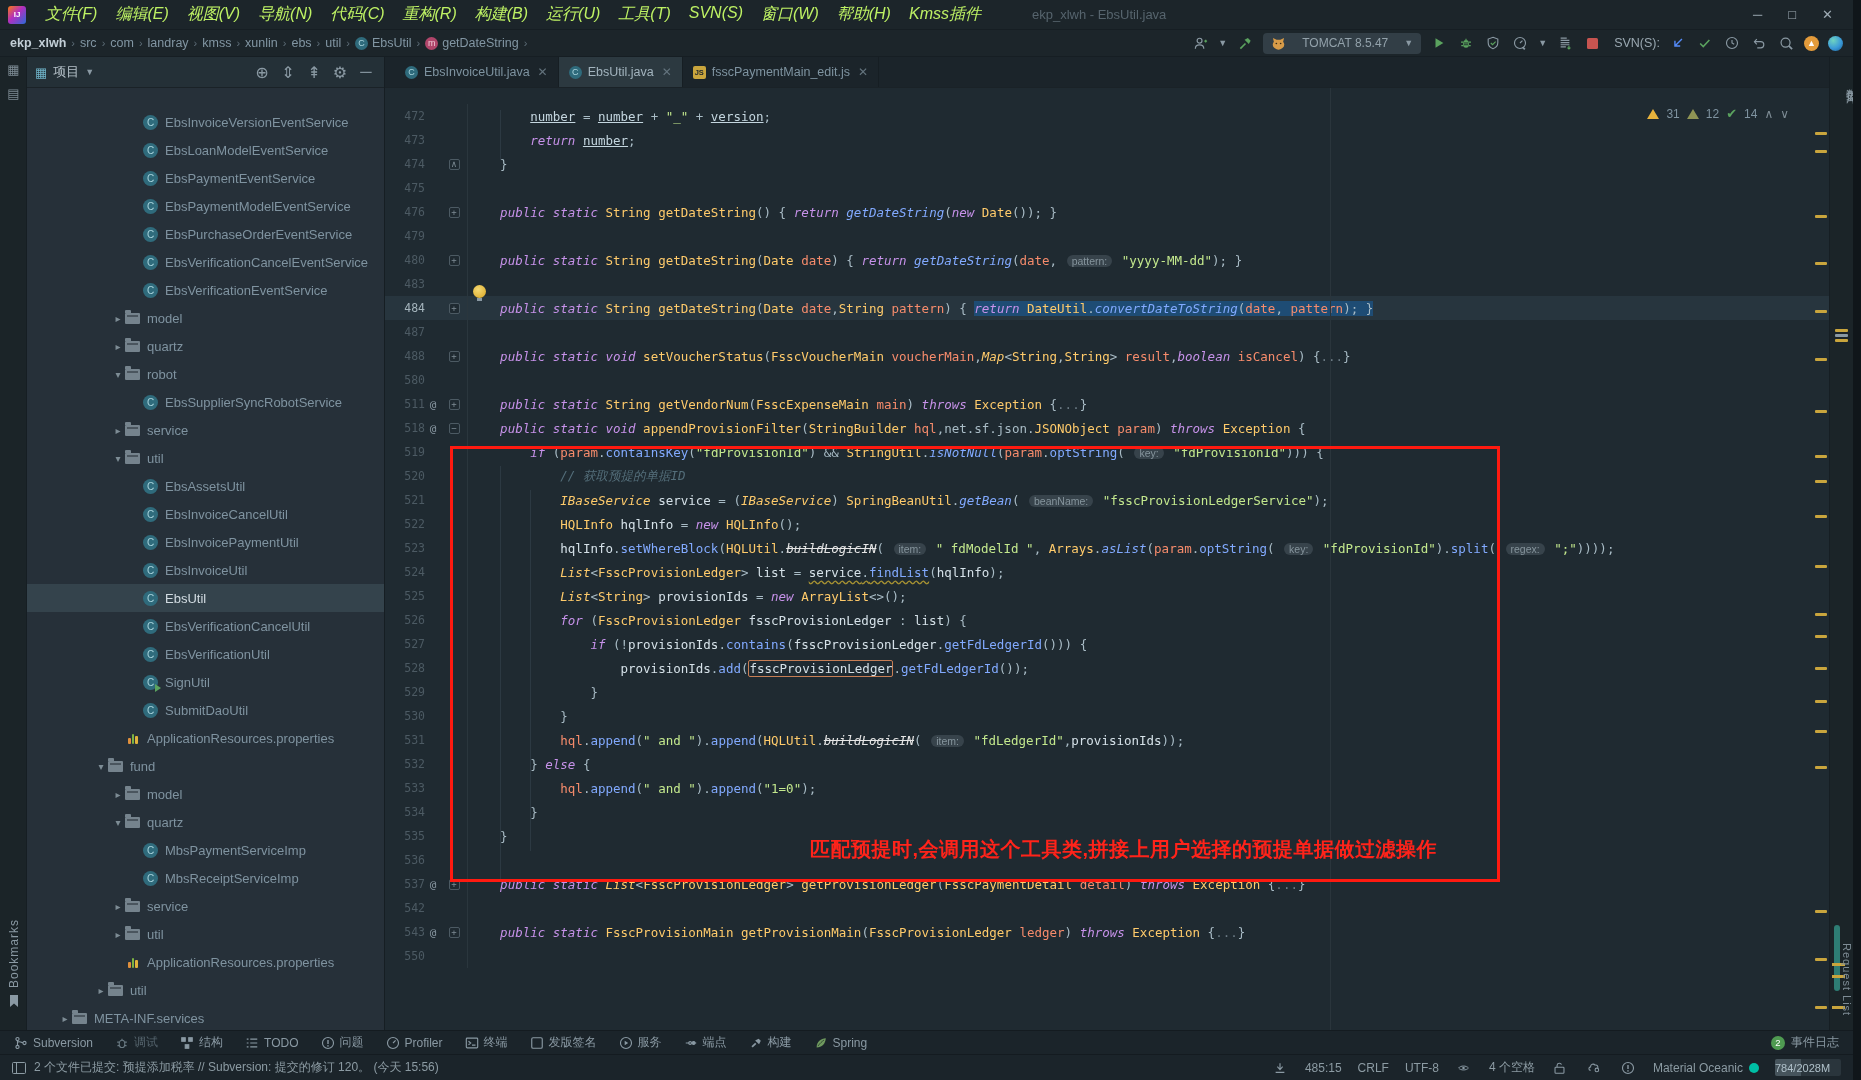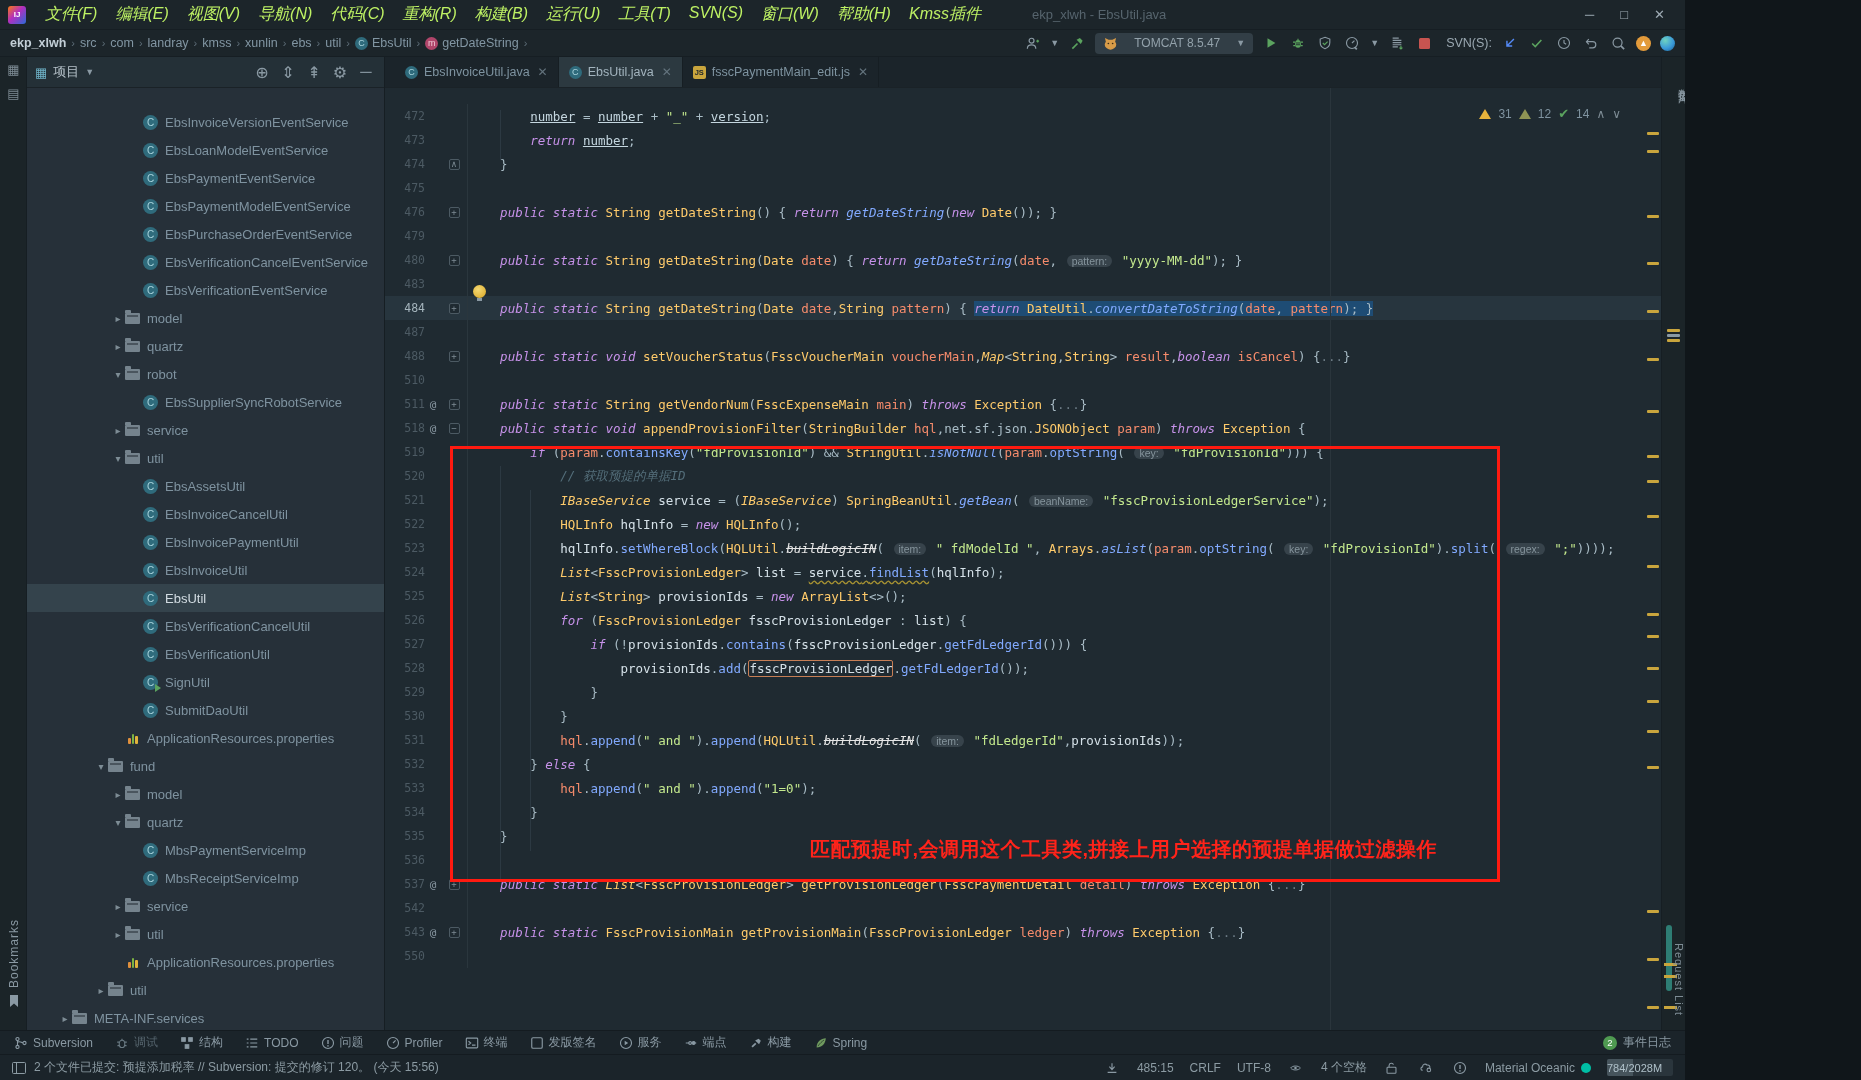--- a/index.html
+++ b/index.html
@@ -1,17 +1,17 @@
 <!DOCTYPE html>
 <html><head>
 <meta charset="utf-8">
 <style>
   html,body{margin:0;padding:0;background:#10161a;}
   *{box-sizing:border-box;}
-  .ide{position:relative;width:1685px;height:1080px;background:#1F2A31;
+  .ide{position:relative;width:1853px;height:1080px;background:#1F2A31;
        font-family:"Liberation Sans","DejaVu Sans",sans-serif;color:#AEBAC3;overflow:hidden;
        -webkit-font-smoothing:antialiased;}
   
   .menubar{height:30px;background:#1C252A;display:flex;align-items:center;padding:0 8px;gap:2px;border-bottom:1px solid #161E23;}
   .logo{width:18px;height:18px;border-radius:3px;margin-right:8px;
         background:linear-gradient(135deg,#f97a12 0%,#b22fbf 45%,#2a6bd8 100%);
         display:flex;align-items:center;justify-content:center;color:#fff;font-size:8px;font-weight:bold;}
   .menu-item{padding:3px 9px;font-size:16px;color:#bef264;cursor:default;font-style:italic;}
   .win-title{margin-left:40px;font-size:13px;color:#56646D;}
   .wincontrols{margin-left:auto;display:flex;gap:26px;padding-right:12px;color:#9FACB5;font-size:13px;}
@@ -470,21 +470,21 @@
             <div class="cl"><span class="g-num">473</span><span class="g-mark"></span><span class="g-fold"></span><span class="codeln"><span class="tk-p">        </span><span class="tk-k">return</span><span class="tk-p"> </span><span class="tk-vu">number</span><span class="tk-p">;</span></span></div>
             <div class="cl"><span class="g-num">474</span><span class="g-mark"></span><span class="g-fold"><span class="fbox">∧</span></span><span class="codeln"><span class="tk-p">    }</span></span></div>
             <div class="cl"><span class="g-num">475</span><span class="g-mark"></span><span class="g-fold"></span><span class="codeln"></span></div>
             <div class="cl"><span class="g-num">476</span><span class="g-mark"></span><span class="g-fold"><span class="fbox">+</span></span><span class="codeln"><span class="tk-p">    </span><span class="tk-k">public static</span><span class="tk-p"> </span><span class="tk-t">String</span><span class="tk-p"> </span><span class="tk-t">getDateString</span><span class="tk-p">() { </span><span class="tk-k">return</span><span class="tk-p"> </span><span class="tk-mi">getDateString</span><span class="tk-p">(</span><span class="tk-k">new</span><span class="tk-p"> </span><span class="tk-t">Date</span><span class="tk-p">()); }</span></span></div>
             <div class="cl"><span class="g-num">479</span><span class="g-mark"></span><span class="g-fold"></span><span class="codeln"></span></div>
             <div class="cl"><span class="g-num">480</span><span class="g-mark"></span><span class="g-fold"><span class="fbox">+</span></span><span class="codeln"><span class="tk-p">    </span><span class="tk-k">public static</span><span class="tk-p"> </span><span class="tk-t">String</span><span class="tk-p"> </span><span class="tk-t">getDateString</span><span class="tk-p">(</span><span class="tk-t">Date</span><span class="tk-p"> </span><span class="tk-pr">date</span><span class="tk-p">) { </span><span class="tk-k">return</span><span class="tk-p"> </span><span class="tk-mi">getDateString</span><span class="tk-p">(</span><span class="tk-pr">date</span><span class="tk-p">, </span><span class="chip">pattern:</span><span class="tk-p"> </span><span class="tk-s">"yyyy-MM-dd"</span><span class="tk-p">); }</span></span></div>
             <div class="cl"><span class="g-num">483</span><span class="g-mark"></span><span class="g-fold"></span><span class="codeln"></span></div>
             <div class="cl caret"><span class="g-num">484</span><span class="g-mark"></span><span class="g-fold"><span class="fbox">+</span></span><span class="codeln"><span class="tk-p">    </span><span class="tk-k">public static</span><span class="tk-p"> </span><span class="tk-t">String</span><span class="tk-p"> </span><span class="tk-t">getDateString</span><span class="tk-p">(</span><span class="tk-t">Date</span><span class="tk-p"> </span><span class="tk-pr">date</span><span class="tk-p">,</span><span class="tk-t">String</span><span class="tk-p"> </span><span class="tk-pr">pattern</span><span class="tk-p">) { </span><span class="tk-k selx">return</span><span class="tk-p selx"> </span><span class="tk-t selx">DateUtil</span><span class="tk-p selx">.</span><span class="tk-mi selx">convertDateToString</span><span class="tk-p selx">(</span><span class="tk-pr selx">date</span><span class="tk-p selx">, </span><span class="tk-pr selx">pattern</span><span class="tk-p selx">); }</span></span></div>
             <div class="cl"><span class="g-num">487</span><span class="g-mark"></span><span class="g-fold"></span><span class="codeln"></span></div>
             <div class="cl"><span class="g-num">488</span><span class="g-mark"></span><span class="g-fold"><span class="fbox">+</span></span><span class="codeln"><span class="tk-p">    </span><span class="tk-k">public static void</span><span class="tk-p"> </span><span class="tk-t">setVoucherStatus</span><span class="tk-p">(</span><span class="tk-t">FsscVoucherMain</span><span class="tk-p"> </span><span class="tk-pr">voucherMain</span><span class="tk-p">,</span><span class="tk-ti">Map</span><span class="tk-p">&lt;</span><span class="tk-t">String</span><span class="tk-p">,</span><span class="tk-t">String</span><span class="tk-p">&gt; </span><span class="tk-pr">result</span><span class="tk-p">,</span><span class="tk-k">boolean</span><span class="tk-p"> </span><span class="tk-pr">isCancel</span><span class="tk-p">) {</span><span class="tk-dots">...</span><span class="tk-p">}</span></span></div>
-            <div class="cl"><span class="g-num">510</span><span class="g-mark"></span><span class="g-fold"></span><span class="codeln"></span></div>
+            <div class="cl"><span class="g-num">580</span><span class="g-mark"></span><span class="g-fold"></span><span class="codeln"></span></div>
             <div class="cl"><span class="g-num">511</span><span class="g-mark">@</span><span class="g-fold"><span class="fbox">+</span></span><span class="codeln"><span class="tk-p">    </span><span class="tk-k">public static</span><span class="tk-p"> </span><span class="tk-t">String</span><span class="tk-p"> </span><span class="tk-t">getVendorNum</span><span class="tk-p">(</span><span class="tk-t">FsscExpenseMain</span><span class="tk-p"> </span><span class="tk-pr">main</span><span class="tk-p">) </span><span class="tk-k">throws</span><span class="tk-p"> </span><span class="tk-t">Exception</span><span class="tk-p"> {</span><span class="tk-dots">...</span><span class="tk-p">}</span></span></div>
             <div class="cl"><span class="g-num">518</span><span class="g-mark">@</span><span class="g-fold"><span class="fbox">−</span></span><span class="codeln"><span class="tk-p">    </span><span class="tk-k">public static void</span><span class="tk-p"> </span><span class="tk-t">appendProvisionFilter</span><span class="tk-p">(</span><span class="tk-t">StringBuilder</span><span class="tk-p"> </span><span class="tk-pr">hql</span><span class="tk-p">,net.sf.json.</span><span class="tk-t">JSONObject</span><span class="tk-p"> </span><span class="tk-pr">param</span><span class="tk-p">) </span><span class="tk-k">throws</span><span class="tk-p"> </span><span class="tk-t">Exception</span><span class="tk-p"> {</span></span></div>
             <div class="cl"><span class="g-num">519</span><span class="g-mark"></span><span class="g-fold"></span><span class="codeln"><span class="tk-p">        </span><span class="tk-k">if</span><span class="tk-p"> (</span><span class="tk-pr">param</span><span class="tk-p">.</span><span class="tk-m">containsKey</span><span class="tk-p">(</span><span class="tk-s">"fdProvisionId"</span><span class="tk-p">) &amp;&amp; </span><span class="tk-t">StringUtil</span><span class="tk-p">.</span><span class="tk-mi">isNotNull</span><span class="tk-p">(</span><span class="tk-pr">param</span><span class="tk-p">.</span><span class="tk-m">optString</span><span class="tk-p">( </span><span class="chip">key:</span><span class="tk-p"> </span><span class="tk-s">"fdProvisionId"</span><span class="tk-p">))) {</span></span></div>
             <div class="cl"><span class="g-num">520</span><span class="g-mark"></span><span class="g-fold"></span><span class="codeln"><span class="tk-p">            </span><span class="tk-c">// 获取预提的单据ID</span></span></div>
             <div class="cl"><span class="g-num">521</span><span class="g-mark"></span><span class="g-fold"></span><span class="codeln"><span class="tk-p">            </span><span class="tk-ti">IBaseService</span><span class="tk-p"> </span><span class="tk-v">service</span><span class="tk-p"> = (</span><span class="tk-ti">IBaseService</span><span class="tk-p">) </span><span class="tk-t">SpringBeanUtil</span><span class="tk-p">.</span><span class="tk-mi">getBean</span><span class="tk-p">( </span><span class="chip">beanName:</span><span class="tk-p"> </span><span class="tk-s">"fsscProvisionLedgerService"</span><span class="tk-p">);</span></span></div>
             <div class="cl"><span class="g-num">522</span><span class="g-mark"></span><span class="g-fold"></span><span class="codeln"><span class="tk-p">            </span><span class="tk-t">HQLInfo</span><span class="tk-p"> </span><span class="tk-v">hqlInfo</span><span class="tk-p"> = </span><span class="tk-k">new</span><span class="tk-p"> </span><span class="tk-t">HQLInfo</span><span class="tk-p">();</span></span></div>
             <div class="cl"><span class="g-num">523</span><span class="g-mark"></span><span class="g-fold"></span><span class="codeln"><span class="tk-p">            </span><span class="tk-v">hqlInfo</span><span class="tk-p">.</span><span class="tk-m">setWhereBlock</span><span class="tk-p">(</span><span class="tk-t">HQLUtil</span><span class="tk-p">.</span><span class="tk-dep">buildLogicIN</span><span class="tk-p">( </span><span class="chip">item:</span><span class="tk-p"> </span><span class="tk-s">" fdModelId "</span><span class="tk-p">, </span><span class="tk-t">Arrays</span><span class="tk-p">.</span><span class="tk-mi">asList</span><span class="tk-p">(</span><span class="tk-pr">param</span><span class="tk-p">.</span><span class="tk-m">optString</span><span class="tk-p">( </span><span class="chip">key:</span><span class="tk-p"> </span><span class="tk-s">"fdProvisionId"</span><span class="tk-p">).</span><span class="tk-m">split</span><span class="tk-p">( </span><span class="chip">regex:</span><span class="tk-p"> </span><span class="tk-s">";"</span><span class="tk-p">))));</span></span></div>
             <div class="cl"><span class="g-num">524</span><span class="g-mark"></span><span class="g-fold"></span><span class="codeln"><span class="tk-p">            </span><span class="tk-ti">List</span><span class="tk-p">&lt;</span><span class="tk-t">FsscProvisionLedger</span><span class="tk-p">&gt; </span><span class="tk-v">list</span><span class="tk-p"> = </span><span class="tk-v wavy">service</span><span class="tk-p wavy">.</span><span class="tk-m wavy">findList</span><span class="tk-p">(</span><span class="tk-v">hqlInfo</span><span class="tk-p">);</span></span></div>
             <div class="cl"><span class="g-num">525</span><span class="g-mark"></span><span class="g-fold"></span><span class="codeln"><span class="tk-p">            </span><span class="tk-ti">List</span><span class="tk-p">&lt;</span><span class="tk-t">String</span><span class="tk-p">&gt; </span><span class="tk-v">provisionIds</span><span class="tk-p"> = </span><span class="tk-k">new</span><span class="tk-p"> </span><span class="tk-t">ArrayList</span><span class="tk-p">&lt;&gt;();</span></span></div>
             <div class="cl"><span class="g-num">526</span><span class="g-mark"></span><span class="g-fold"></span><span class="codeln"><span class="tk-p">            </span><span class="tk-k">for</span><span class="tk-p"> (</span><span class="tk-t">FsscProvisionLedger</span><span class="tk-p"> </span><span class="tk-v">fsscProvisionLedger</span><span class="tk-p"> : </span><span class="tk-v">list</span><span class="tk-p">) {</span></span></div>

